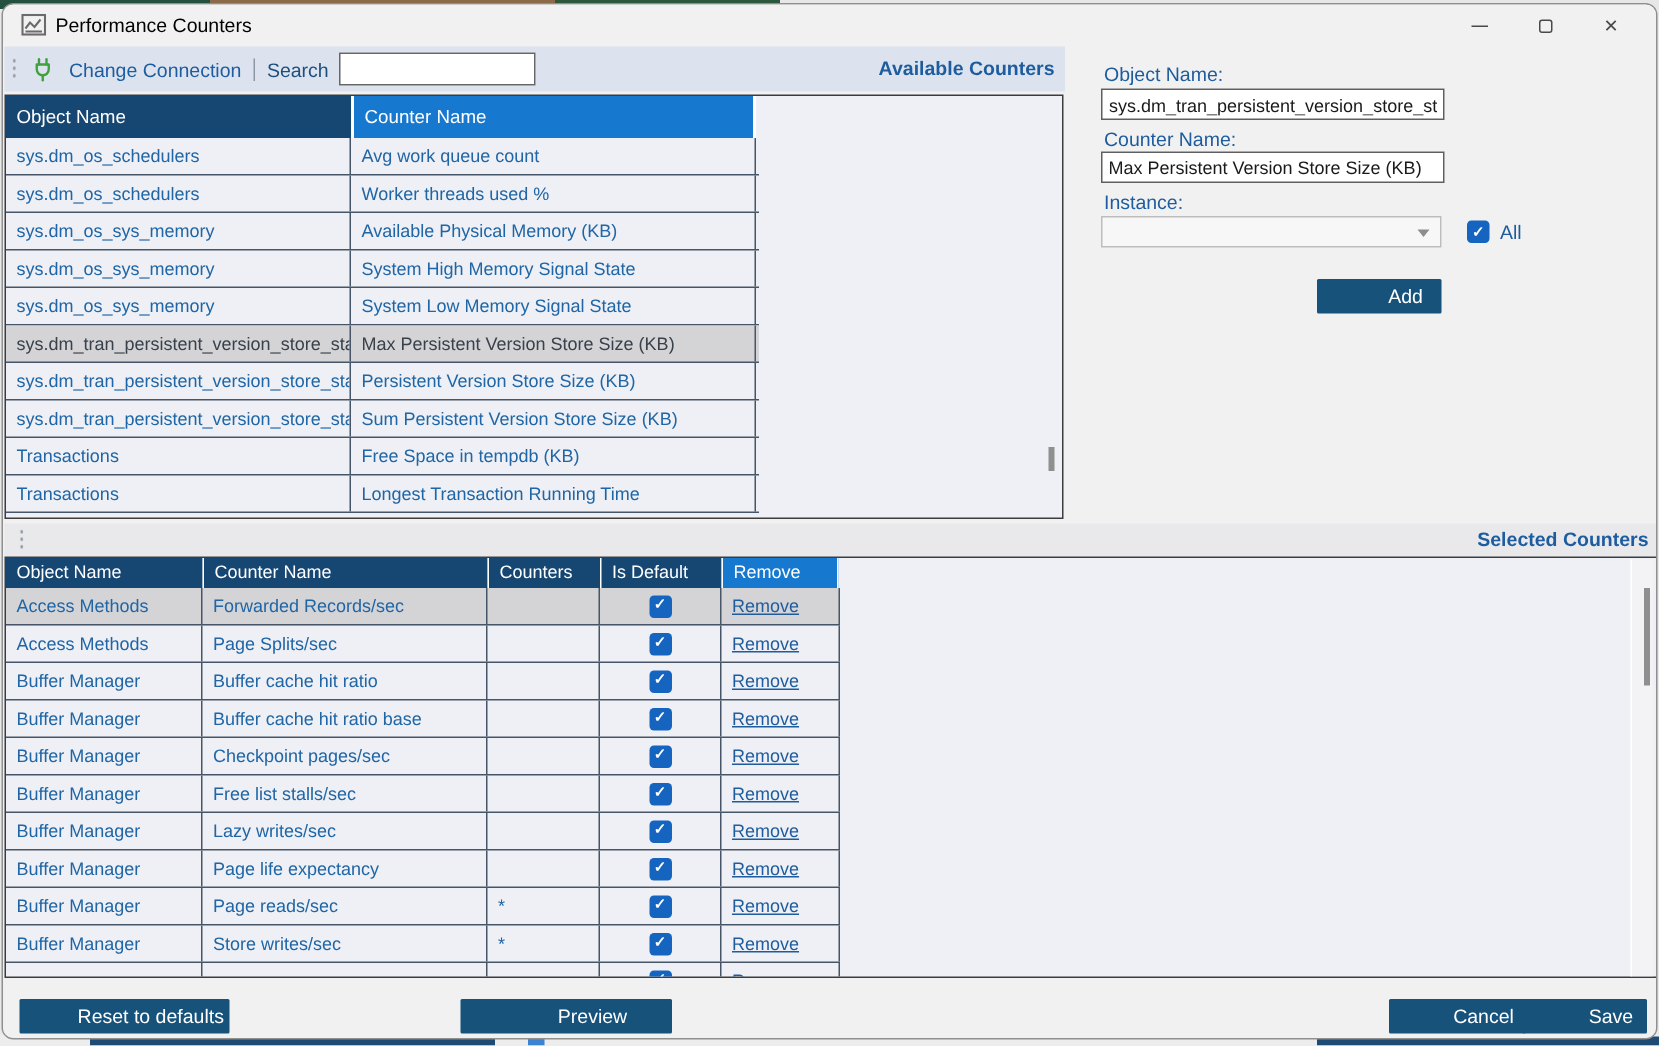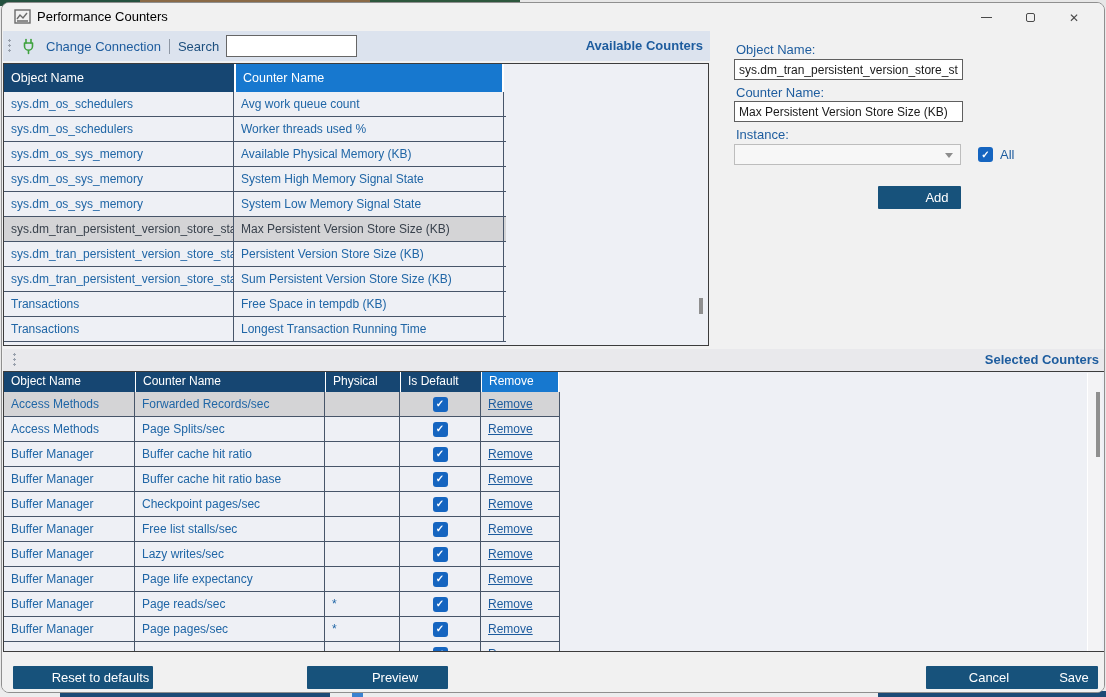--- a/index.html
+++ b/index.html
@@ -247,21 +247,21 @@
 
   <div class="sel-strip">
     <span class="grip"></span>
     <span class="selcnt-label">Selected Counters</span>
   </div>
 
   <div class="sel-table">
     <div class="shead">
       <div class="sh-obj">Object Name</div>
       <div class="sh-cnt">Counter Name</div>
-      <div class="sh-inst">Physical</div>
+      <div class="sh-inst">Counters</div>
       <div class="sh-def">Is Default</div>
       <div class="sh-rem">Remove</div>
     </div>
     <div>
         <div class="srow sel">
           <div class="s-obj">Access Methods</div>
           <div class="s-cnt">Forwarded Records/sec</div>
           <div class="s-inst"></div>
           <div class="s-def">
             <span class="checkbox"></span>
@@ -335,21 +335,21 @@
           <div class="s-obj">Buffer Manager</div>
           <div class="s-cnt">Page reads/sec</div>
           <div class="s-inst">*</div>
           <div class="s-def">
             <span class="checkbox"></span>
           </div>
           <div class="s-rem"><a class="remove-link">Remove</a></div>
         </div>
         <div class="srow">
           <div class="s-obj">Buffer Manager</div>
-          <div class="s-cnt">Page pages/sec</div>
+          <div class="s-cnt">Store writes/sec</div>
           <div class="s-inst">*</div>
           <div class="s-def">
             <span class="checkbox"></span>
           </div>
           <div class="s-rem"><a class="remove-link">Remove</a></div>
         </div>
         <div class="srow">
           <div class="s-obj"></div>
           <div class="s-cnt"></div>
           <div class="s-inst"></div>

